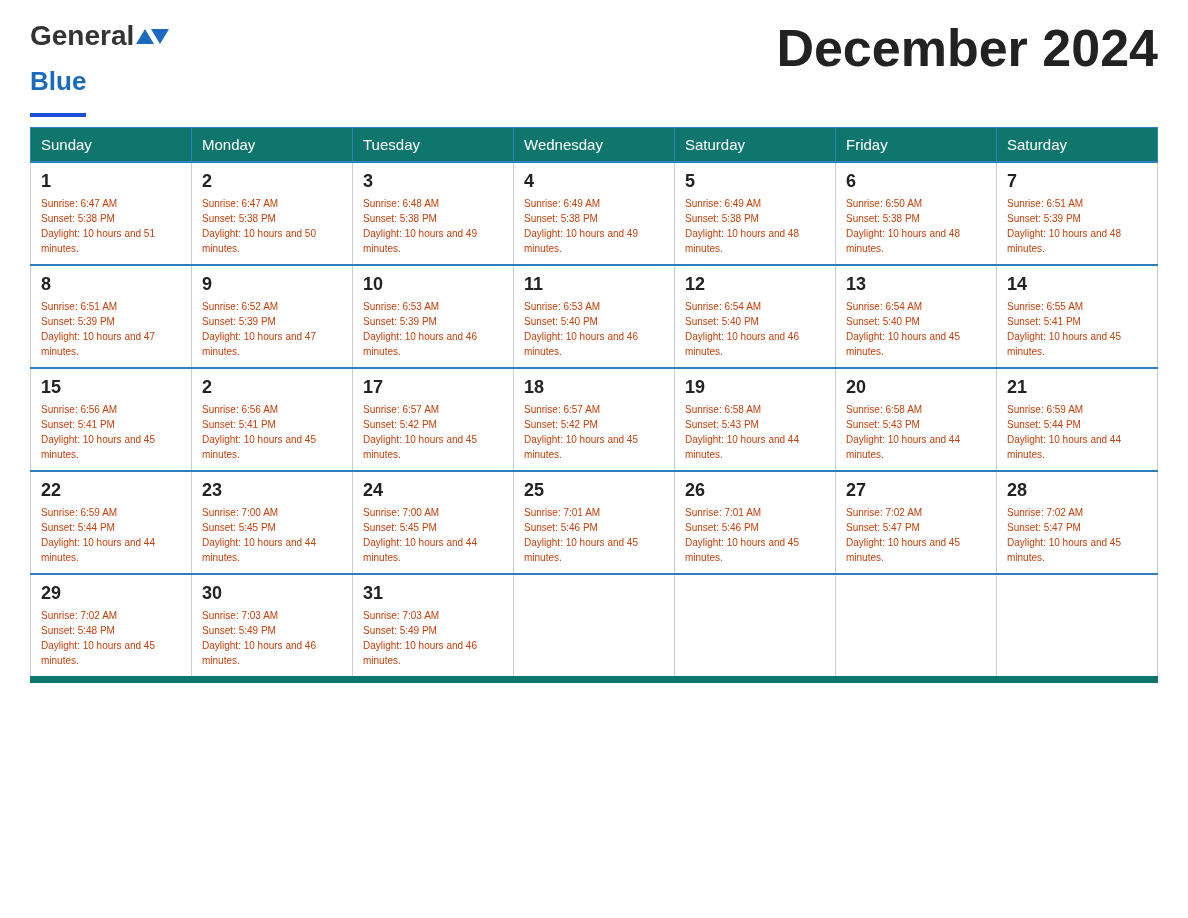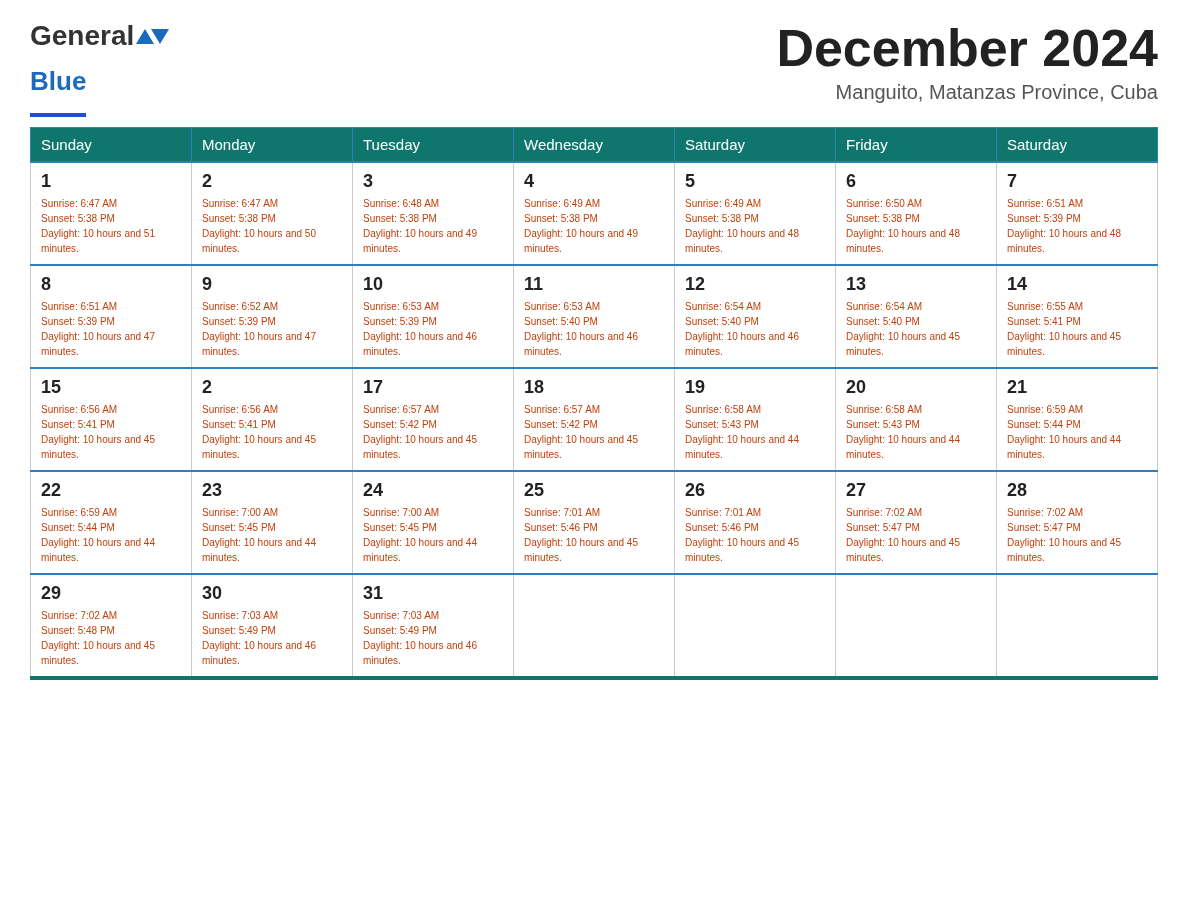--- a/index.html
+++ b/index.html
@@ -24,21 +24,21 @@
     }
     .logo-text {
       display: flex;
       align-items: center;
       font-size: 28px;
       font-weight: bold;
       color: #333;
     }
     .logo-general { color: #333; }
     .title-section {
-      text-align: right;
+      text-align: left;
     }
     .month-title {
       font-size: 52px;
       font-weight: bold;
       color: #222;
       line-height: 1.1;
     }
     .location {
       font-size: 20px;
       color: #555;
@@ -74,41 +74,40 @@
       color: #222;
       display: block;
       margin-bottom: 4px;
     }
     .day-info {
       font-size: 10px;
       line-height: 1.5;
       color: #c2410c;
     }
     tr td { border-bottom: none; }
-    .calendar tbody tr:last-child td { border-bottom: 4px solid #0f766e; border-radius: 19px; }
+    .calendar tbody tr:last-child td { border-bottom: 7px solid #0f766e; border-radius: 19px; }
   </style>
 </head>
 <body>
 
 <div class="header">
   <div class="logo">
     <div class="logo-text">
       <span class="logo-general">General</span>
       <span style="display:inline-flex; align-items:center; margin-left:2px;">
         <span style="width:0;height:0;border-left:9px solid transparent;border-right:9px solid transparent;border-bottom:15px solid #1a6abf;display:inline-block;margin-right:1px;"></span>
         <span style="width:0;height:0;border-left:9px solid transparent;border-right:9px solid transparent;border-top:15px solid #1a6abf;display:inline-block;margin-left:-4px;"></span>
       </span>
     </div>
     <div style="color:#1a6abf; font-size:26px; font-weight:bold; margin-top:-4px; border-bottom: 4px solid #1d4ed8; padding-bottom:16px;">
       <span>Blue</span>
     </div>
   </div>
   <div class="title-section">
     <div class="month-title">December 2024</div>
-    <div class="location">Manguito, Matanzas Province, Cuba</div>
   </div>
 </div>
 
 <table class="calendar">
   <thead>
     <tr>
     <th>Sunday</th>
         <th>Monday</th>
         <th>Tuesday</th>
         <th>Wednesday</th>

